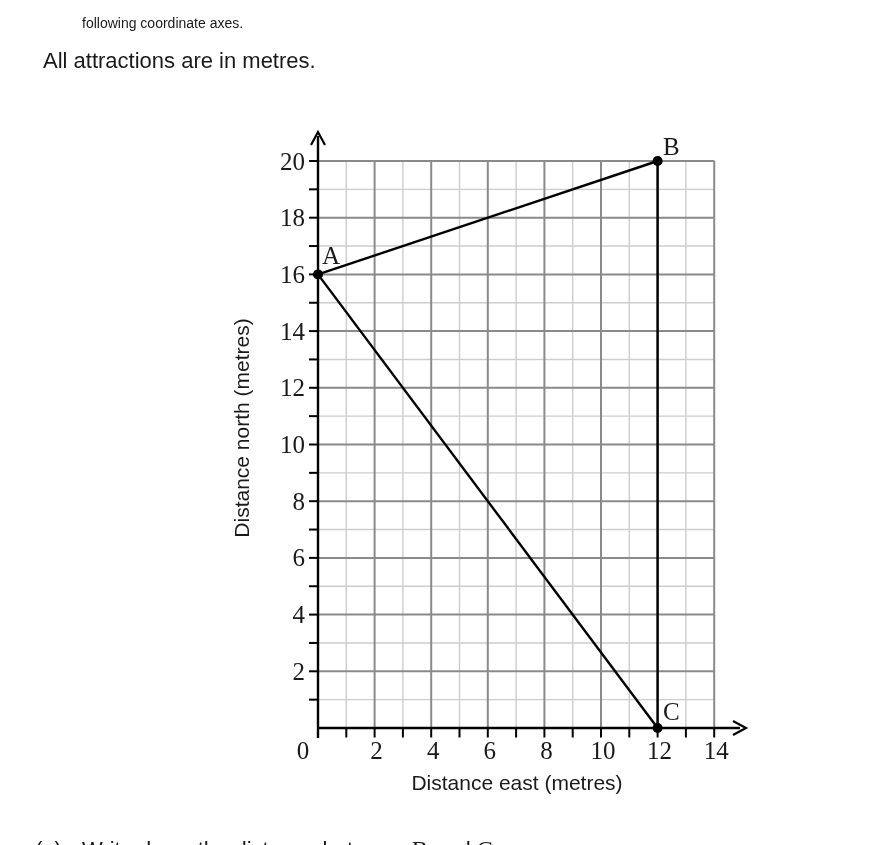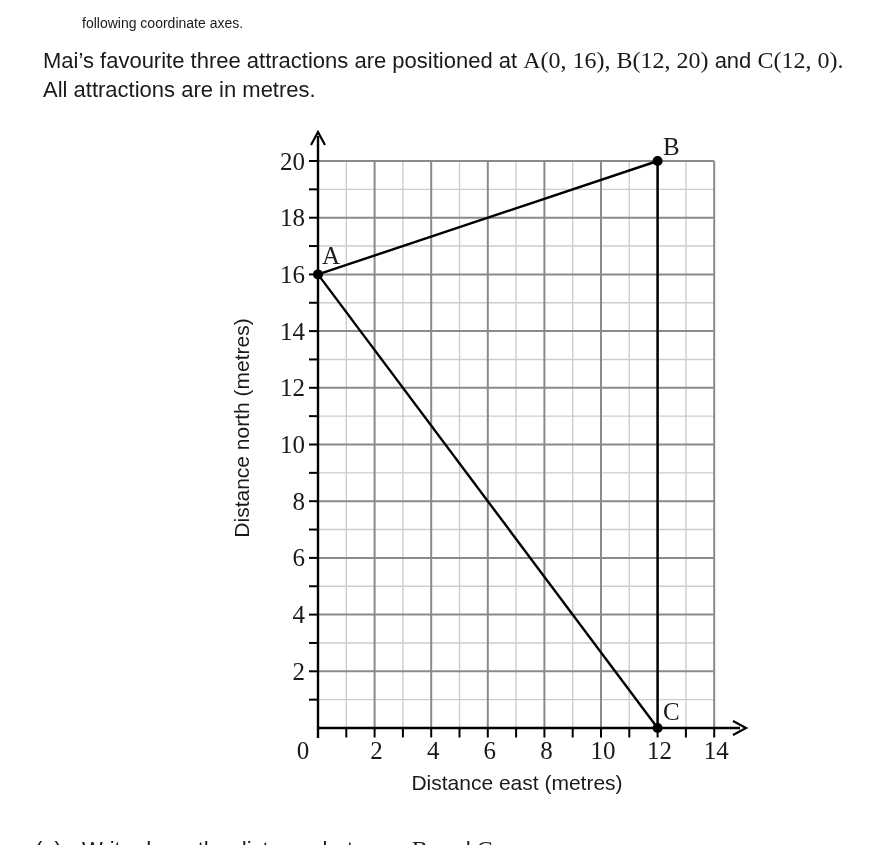--- a/index.html
+++ b/index.html
@@ -15,21 +15,20 @@
   svg.plot{position:absolute;left:0;top:0;}
 </style>
 </head>
 <body>
 
 <div class="page">
 
   <div class="intro-line">following coordinate axes.</div>
 
   <div class="problem">
-    <div><span>Mai’s favourite three attractions are positioned at </span><span class="serif">A(0, 16)</span><span class="serif">, </span><span class="serif">B(12, 20)</span><span> and </span><span class="serif">C(12, 0)</span><span class="serif">.</span></div>
     <div>All attractions are in metres.</div>
   </div>
 
   <svg class="plot" id="plot" width="895" height="845" viewBox="0 0 895 845">
       <g>
         <line x1="346.3" y1="161" x2="346.3" y2="728" stroke="#cdcdcd" stroke-width="1.4"></line>
         <line x1="402.9" y1="161" x2="402.9" y2="728" stroke="#cdcdcd" stroke-width="1.4"></line>
         <line x1="459.5" y1="161" x2="459.5" y2="728" stroke="#cdcdcd" stroke-width="1.4"></line>
         <line x1="516.1" y1="161" x2="516.1" y2="728" stroke="#cdcdcd" stroke-width="1.4"></line>
         <line x1="572.7" y1="161" x2="572.7" y2="728" stroke="#cdcdcd" stroke-width="1.4"></line>

